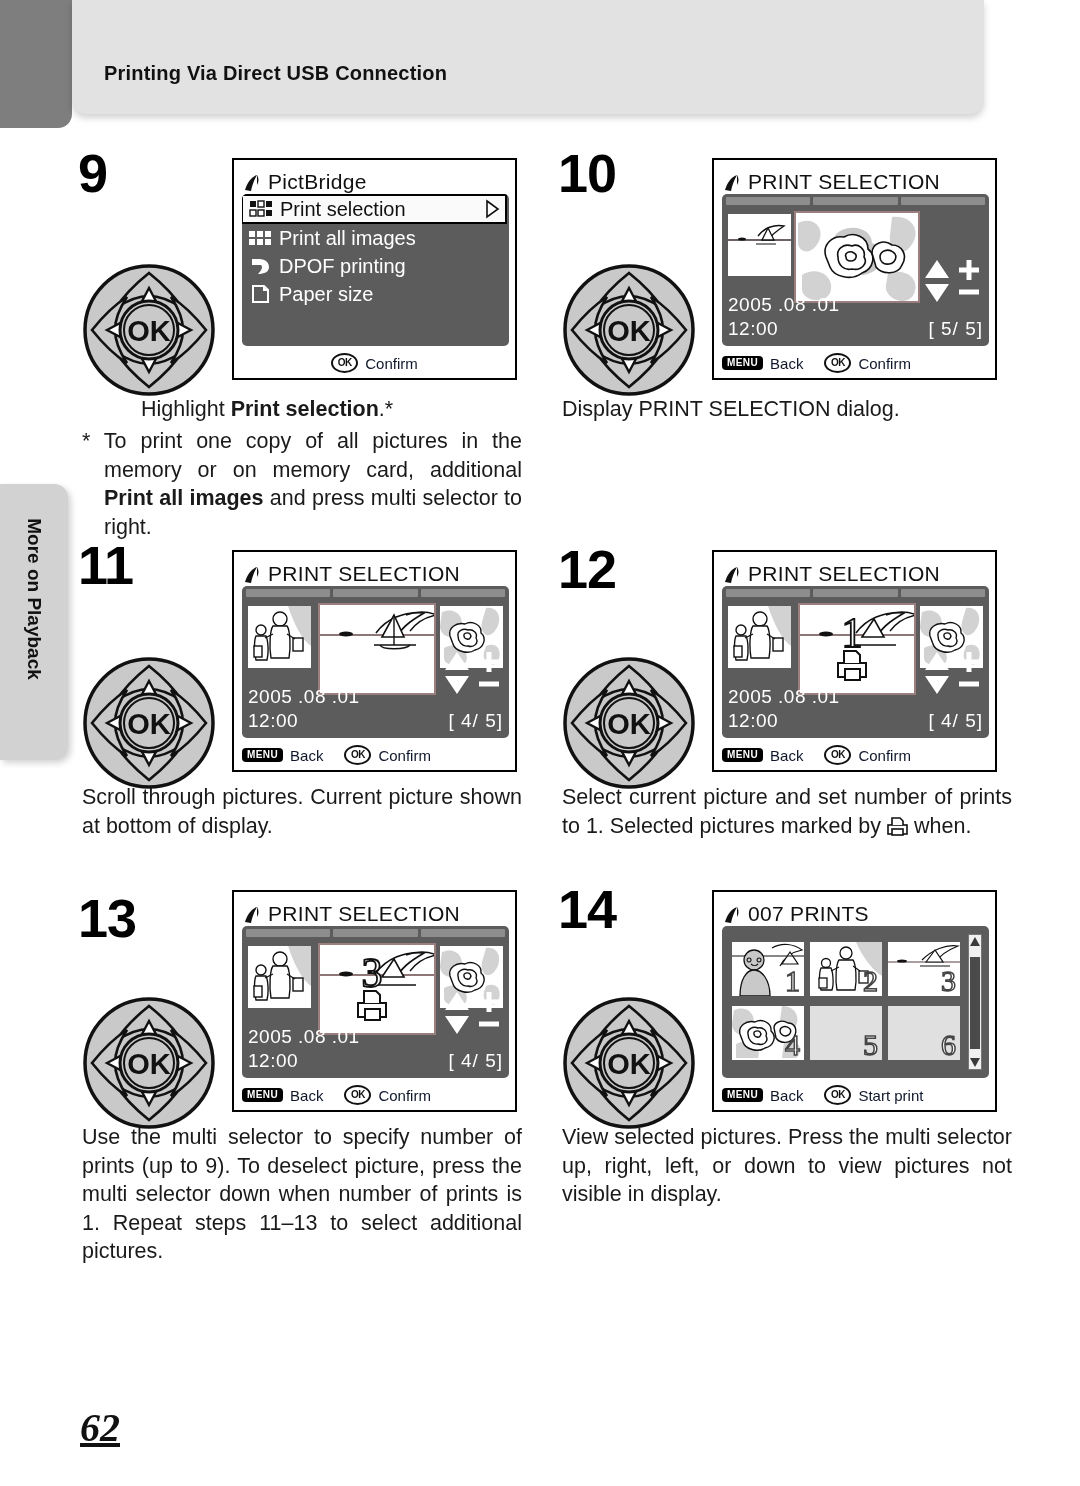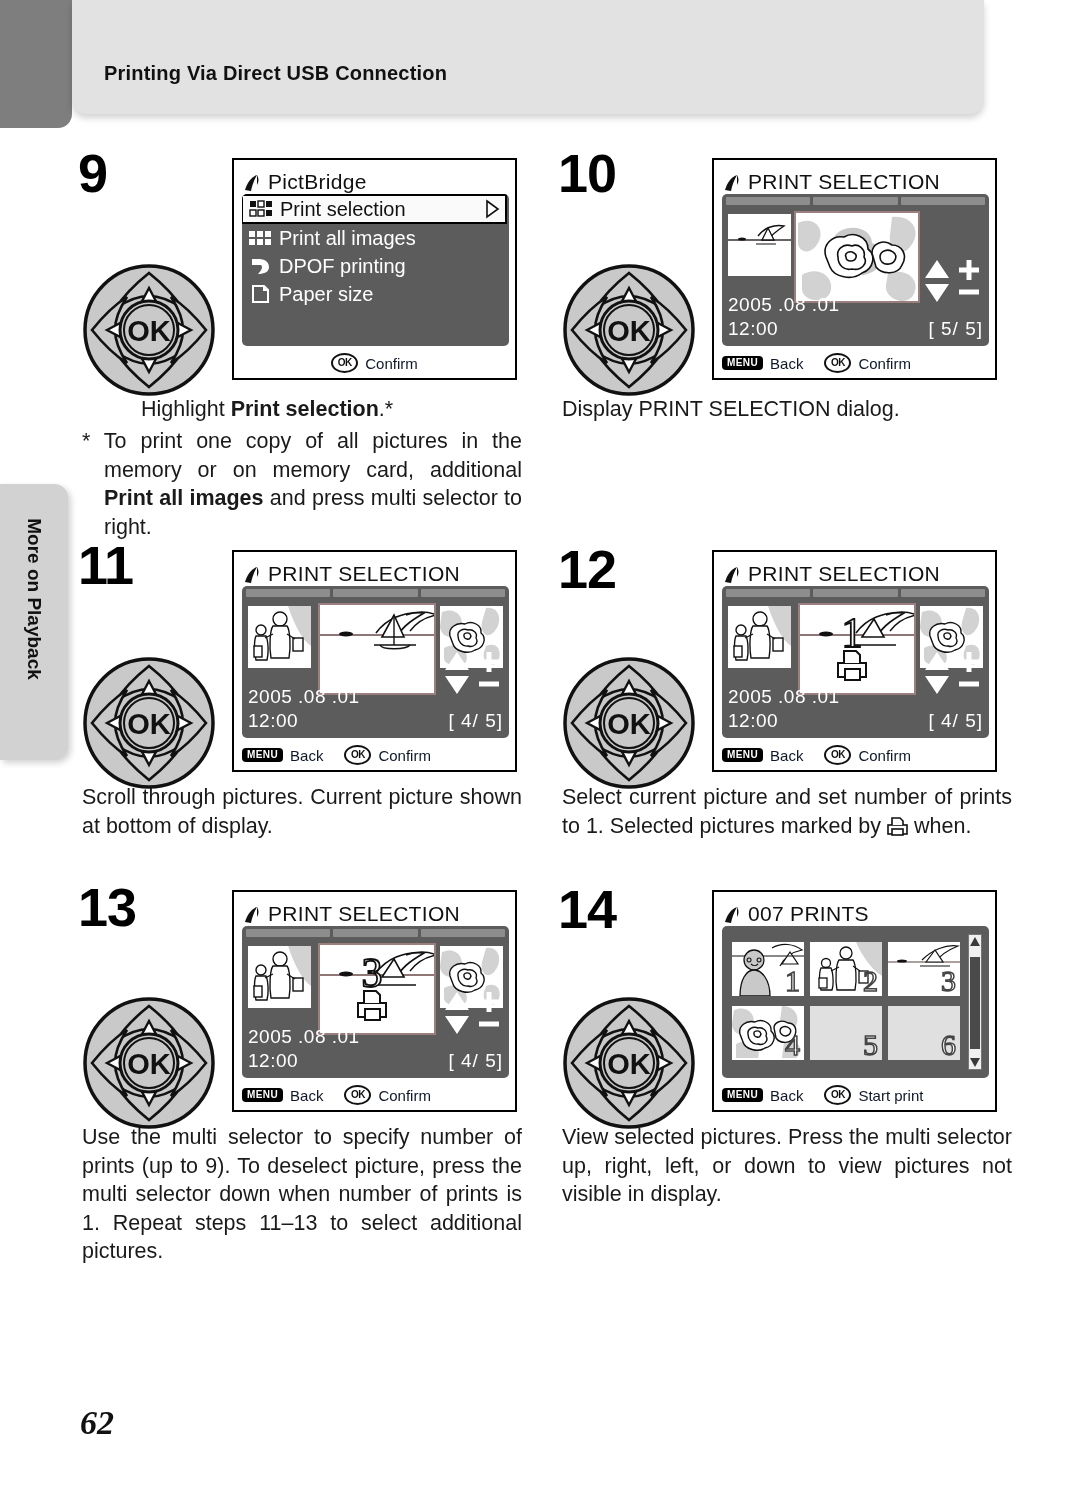--- a/index.html
+++ b/index.html
@@ -32,22 +32,23 @@
   .side-tab-label{
     position:absolute;left:-104px;top:104px;width:276px;
     text-align:center;
     transform:rotate(90deg);
     font-size:19px;font-weight:bold;color:#111;
     white-space:nowrap;
   }
   
   .page-number{
     position:absolute;left:80px;top:1404px;
-    font-size:34px;font-style:italic;font-weight:600;color:#111;
+    font-size:40px;font-style:italic;font-weight:600;color:#111;
     font-family:"Liberation Serif", serif;
+    text-decoration:underline;
   }
   
   .steps{position:absolute;left:0;top:140px;width:1080px;}
   .step{
     position:absolute;
   }
   .step-num{
     position:absolute;
     font-size:54px;font-weight:bold;color:#000;line-height:1;
     letter-spacing:-1px;
@@ -575,21 +576,21 @@
             <g fill="#fff" stroke="#111" stroke-width="1.6">
               <rect x="1" y="8" width="19" height="9"></rect>
               <path d="M5 8 L5 1 L13 1 L16 4 L16 8"></path>
               <rect x="5" y="12" width="11" height="6"></rect>
             </g>
           </svg></span><span> when.</span>
     </div>
   </div>
 
   <div class="step" style="left:78px;top:738px;">
-    <div class="step-num" style="left:0;top:2px;">13</div>
+    <div class="step-num" style="left:0;top:13px;">13</div>
     <div class="dpad" style="left:4px;top:118px;">
       <svg viewBox="0 0 134 134" xmlns="http://www.w3.org/2000/svg">
         <circle cx="67" cy="67" r="64" fill="#c9c9c9" stroke="#111" stroke-width="3.5"></circle>
         <path d="M67 10 C52 22 42 32 34 45 C46 37 58 33 67 33 C76 33 88 37 100 45 C92 32 82 22 67 10Z" fill="#c9c9c9" stroke="#111" stroke-width="2.6"></path>
         <path d="M67 124 C52 112 42 102 34 89 C46 97 58 101 67 101 C76 101 88 97 100 89 C92 102 82 112 67 124Z" fill="#c9c9c9" stroke="#111" stroke-width="2.6"></path>
         <path d="M10 67 C22 52 32 42 45 34 C37 46 33 58 33 67 C33 76 37 88 45 100 C32 92 22 82 10 67Z" fill="#c9c9c9" stroke="#111" stroke-width="2.6"></path>
         <path d="M124 67 C112 52 102 42 89 34 C97 46 101 58 101 67 C101 76 97 88 89 100 C102 92 112 82 124 67Z" fill="#c9c9c9" stroke="#111" stroke-width="2.6"></path>
         <polygon points="67,25 58,42 76,42" fill="#fff" stroke="#111" stroke-width="2.4"></polygon>
         <polygon points="67,109 58,92 76,92" fill="#fff" stroke="#111" stroke-width="2.4"></polygon>
         <polygon points="25,67 42,58 42,76" fill="#fff" stroke="#111" stroke-width="2.4"></polygon>

